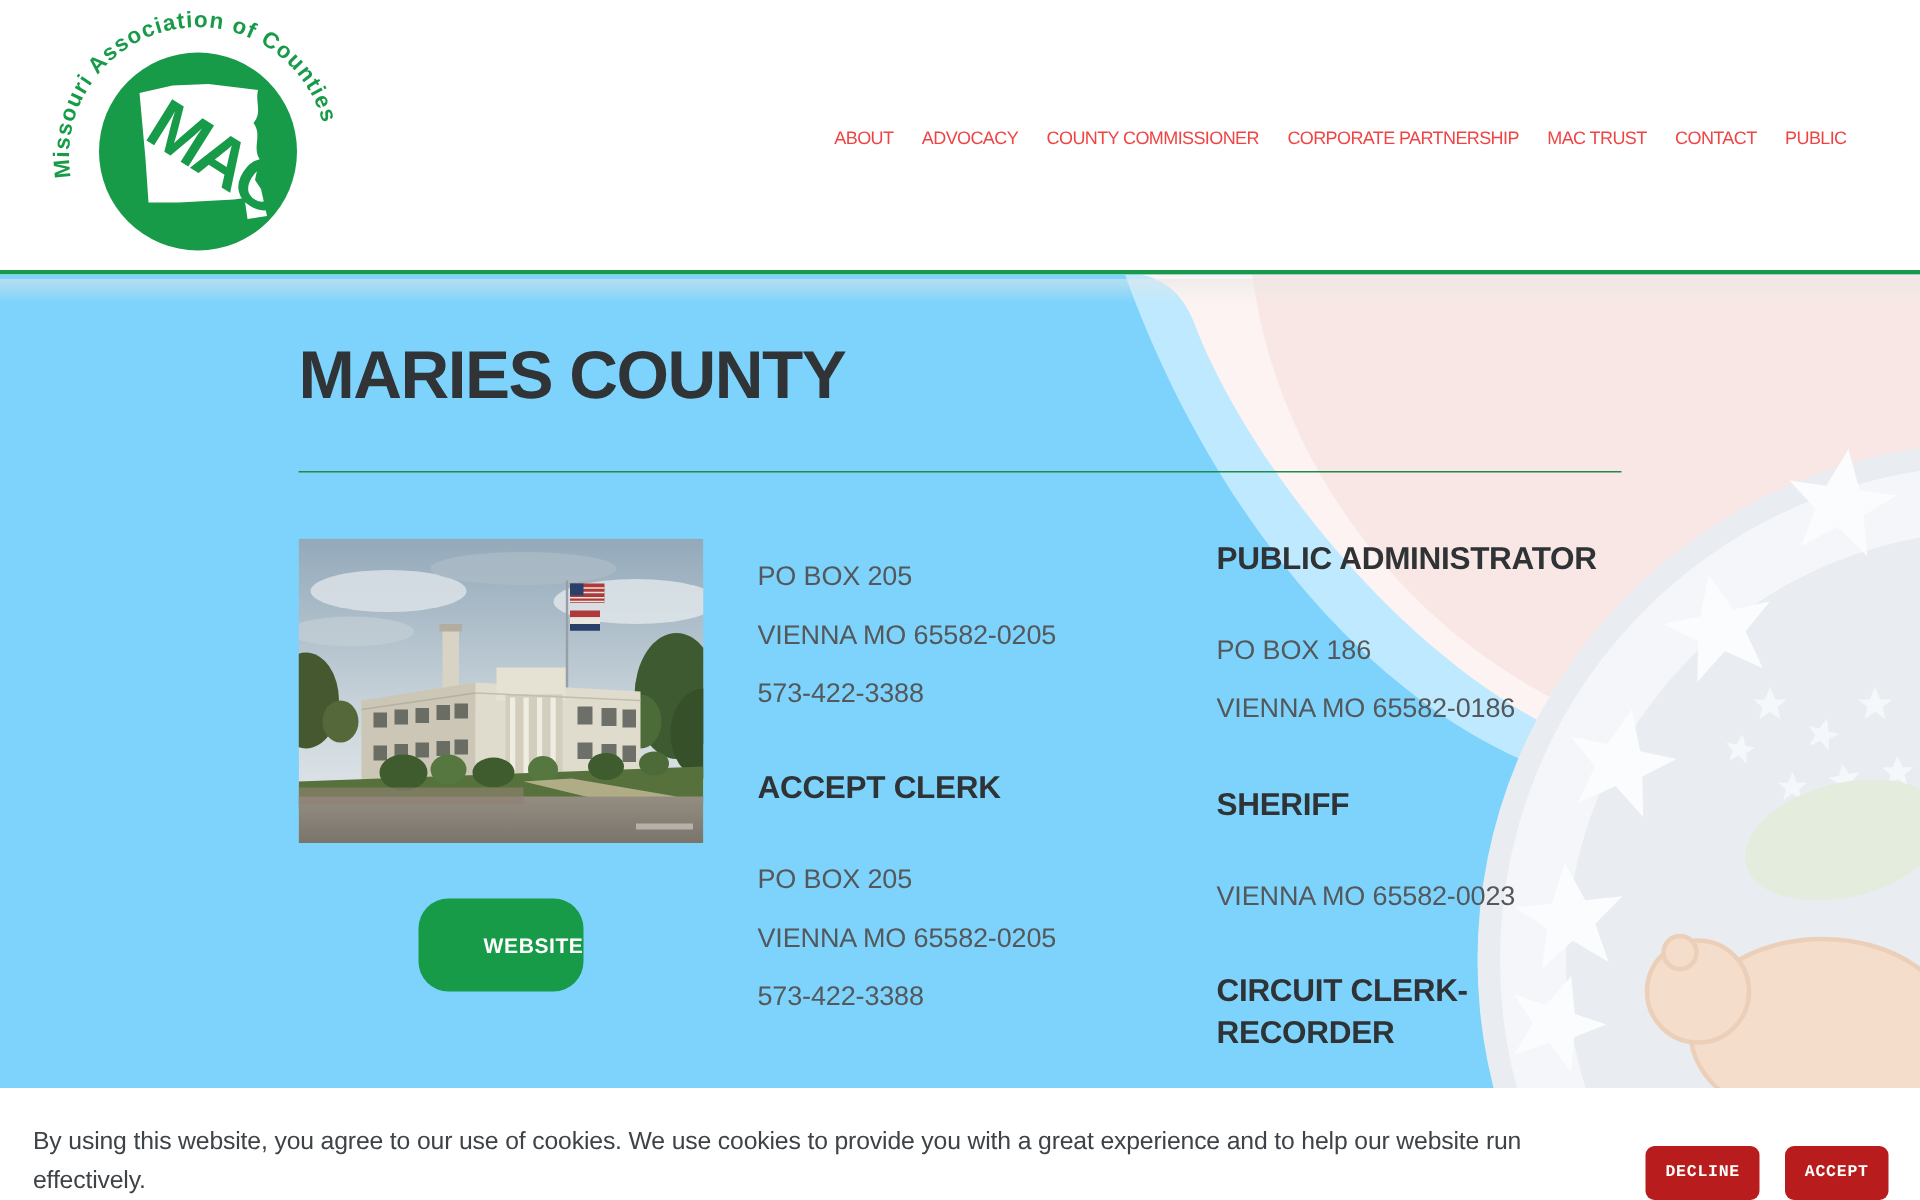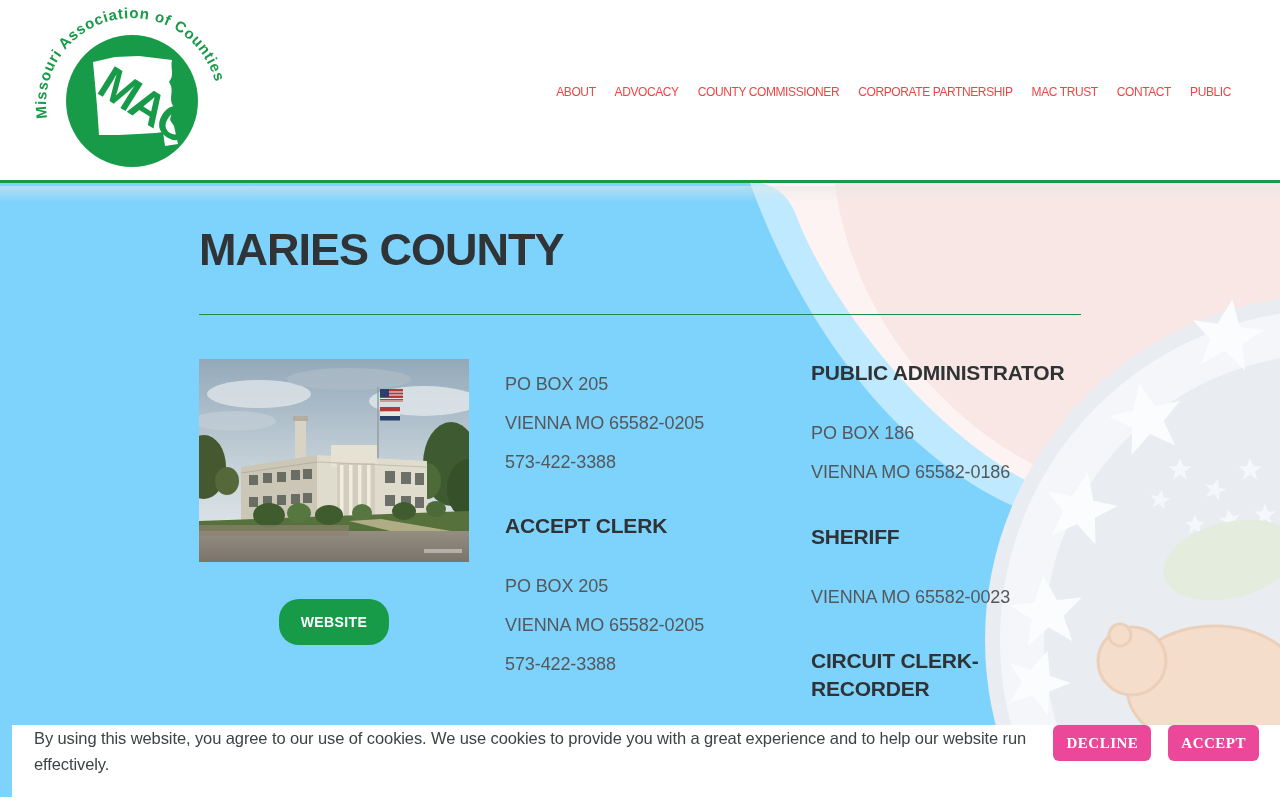--- a/index.html
+++ b/index.html
@@ -22,40 +22,40 @@
   .watermark { position:absolute; top:0; right:0; width:680px; height:620px;
     pointer-events:none; z-index:0; }
   .container { position:relative; z-index:1; margin:0 199px; width:882px; }
   h1.page-title { margin-top:41px; font-size:45px; line-height:52px; font-weight:bold;
     color:#303436; letter-spacing:-1px; }
   .divider { margin-top:38px; border:none; border-top:1px solid #1e8c46; width:882px; }
   .grid { margin-top:44px; display:grid; grid-template-columns:270px 270px 270px;
     column-gap:36px; }
 
   .photo-box { width:270px; height:203px; overflow:hidden; }
-  .btn-website { display:block; width:110px; height:46px; margin:37px auto 0;
+  .btn-website { display:block; width:110px; height:62px; margin:37px auto 0;
     background:#189b49; color:#fff; border:none; border-radius:20px;
     font-family:"Liberation Sans", sans-serif; font-size:14px; font-weight:bold;
-    letter-spacing:0.4px; cursor:pointer; }
+    letter-spacing:0.4px; cursor:pointer;text-align:right; }
 
   .office { margin-bottom:37px; }
   .office h2 { font-size:21px; line-height:28px; font-weight:bold; color:#2f3336;
     letter-spacing:-0.2px; margin-bottom:33px; }
   .office .line { font-size:18px; line-height:26.8px; color:#54585b; letter-spacing:-0.1px;margin-top:12px; }
 
   
-  .cookie-banner { position:fixed; left:12px; right:0; bottom:0; height:75px;
-    background:#fff; z-index:10; display:flex; align-items:flex-start;
+  .cookie-banner { position:fixed; left:0; right:0; bottom:0; height:75px;
+    background:#fff; z-index:10; display:flex; align-items:flex-end;
     padding:0 21px 0 22px; gap:16px; }
   .cookie-banner p { flex:1; max-width:1060px; font-size:16.5px; line-height:26px;
     color:#3e4347; letter-spacing:-0.1px; }
   .cookie-buttons { display:flex; gap:17px; }
-  .cookie-buttons button { background:#ec4899; color:#fff; border:none;
+  .cookie-buttons button { background:#b91c1c; color:#fff; border:none;
     border-radius:6px; height:36px; min-width:69px; padding:0 13px;
-    font-family:Liberation Serif, serif; font-size:15px; font-weight:bold;
+    font-family:Liberation Mono, monospace; font-size:11px; font-weight:bold;
     letter-spacing:0.5px; cursor:pointer; }
 </style>
 </head>
 <body>
 
 <header class="site-header">
   <div class="logo-wrap">
     <svg viewBox="0 0 210 175" width="210" height="175">
       <defs>
         <path id="ringPath" d="M 25,124 A 86 86 0 1 1 189,124" fill="none"></path>

